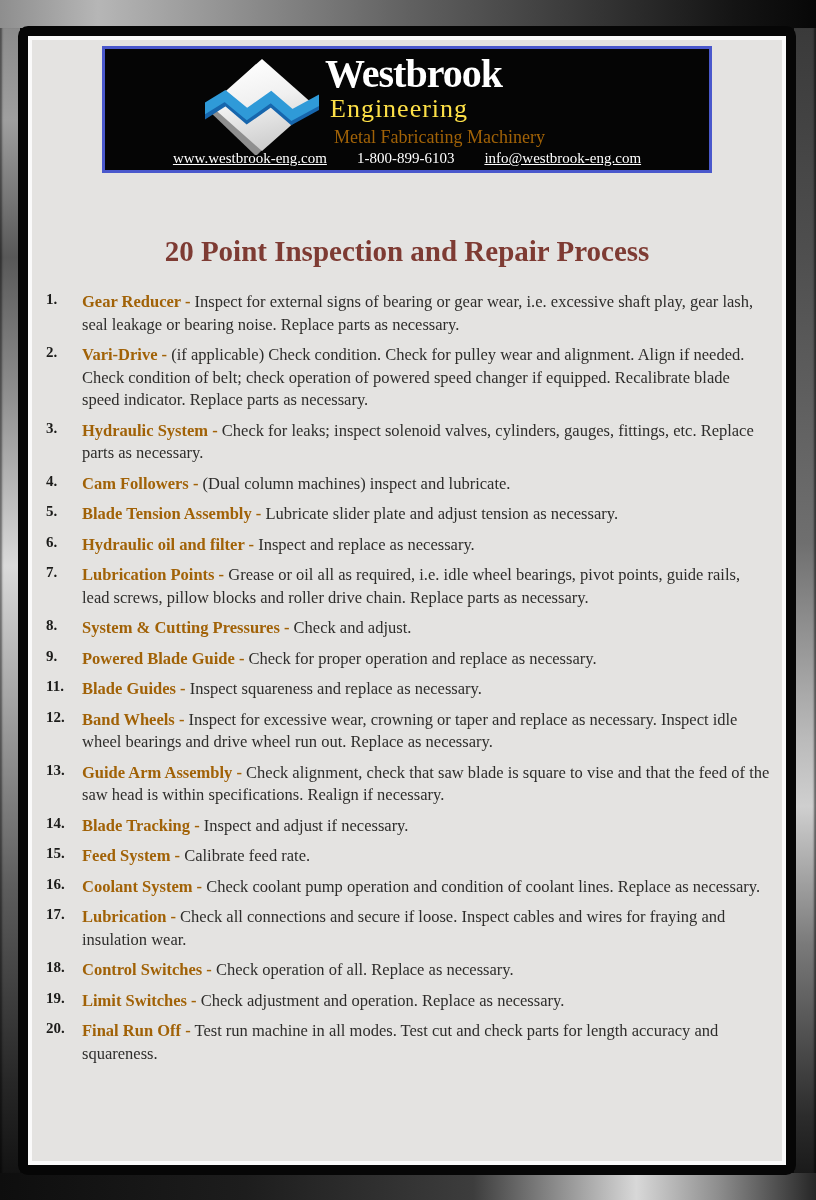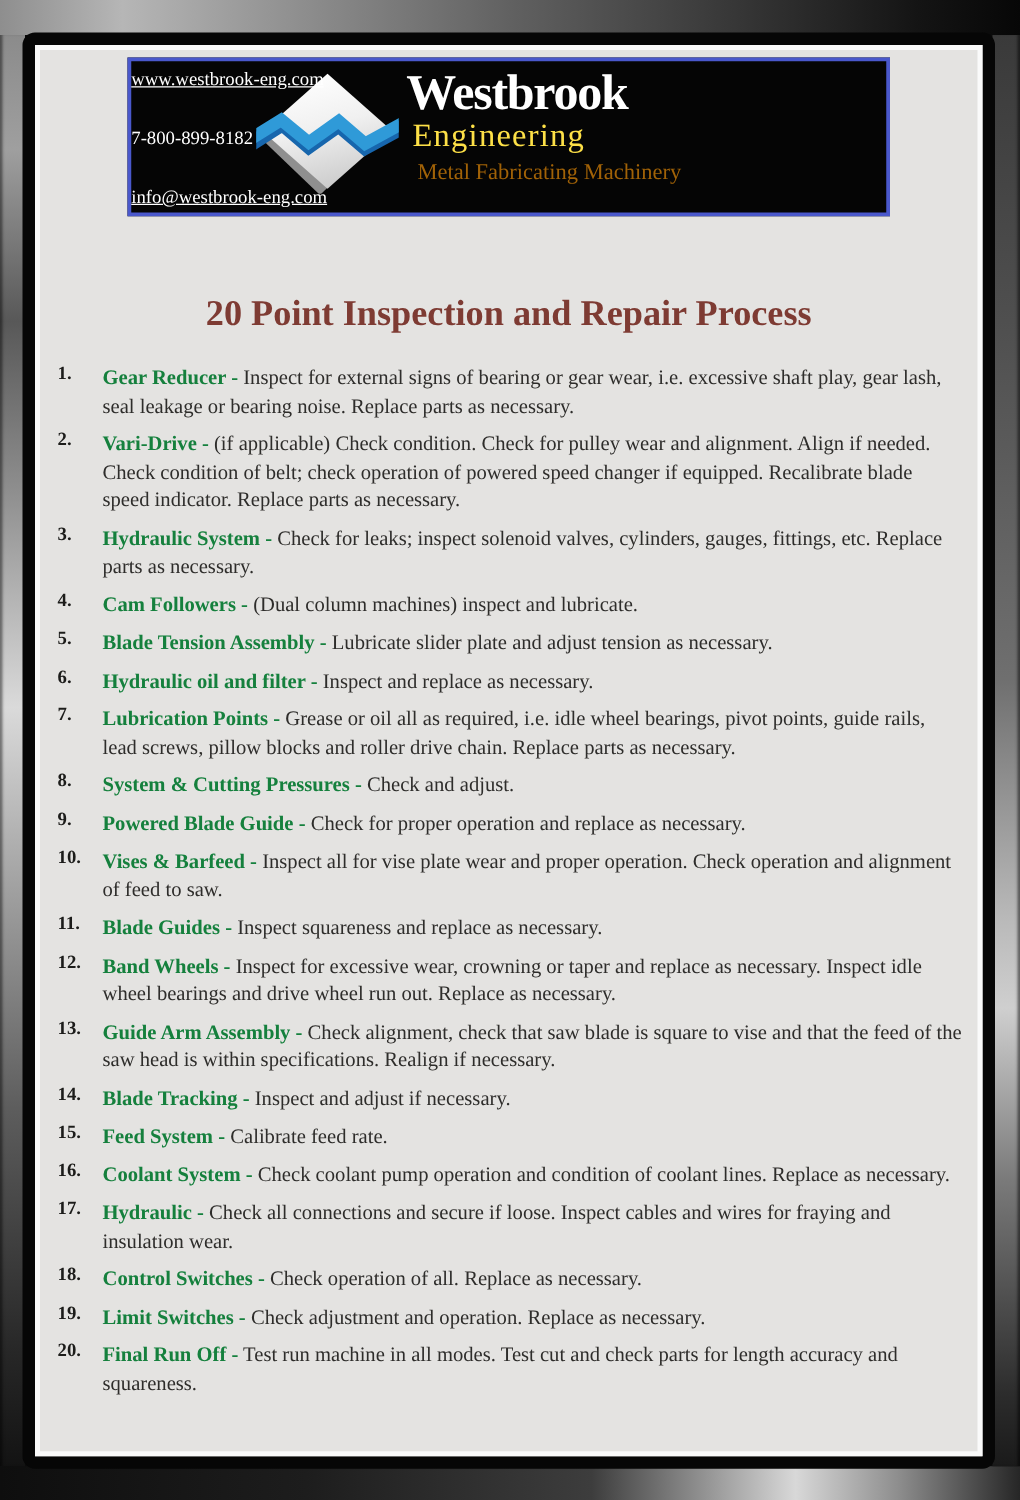--- a/index.html
+++ b/index.html
@@ -26,32 +26,32 @@
     background:#e4e3e1;border:4px solid #fafafa;padding:0 6px;}
   
   .logo-box{position:relative;margin:6px auto 0;width:610px;height:127px;
     background:#050505;border:3px solid #4a58cc;box-sizing:border-box;}
   .logo-mark{position:absolute;left:100px;top:6px;width:114px;height:100px;}
   .logo-text{position:absolute;left:220px;top:4px;color:#fff;}
   .company{font-size:40px;font-weight:bold;letter-spacing:-1px;line-height:42px;}
   .division{font-size:26px;font-weight:normal;letter-spacing:1px;line-height:28px;margin-left:5px;color:#fde047;}
   .tagline{font-size:18px;line-height:24px;margin-left:9px;margin-top:2px;color:#a16207;}
   .contact-row{position:absolute;left:0;right:0;bottom:3px;display:flex;justify-content:center;
-    gap:30px;color:#fff;font-size:15px;flex-direction:column;}
+    gap:30px;color:#fff;font-size:15px;}
   .contact-row a{color:#fff;text-decoration:underline;cursor:pointer;}
   .contact-row .phone{text-decoration:none;}
   
   .title{margin:21px 0 0;text-align:center;color:#7e3b33;font-weight:bold;
     font-size:29px;line-height:38px;}
   
   .checklist{margin:21px 0 0;padding:0 4px 0 2px;list-style:none;}
   .row{display:flex;margin-bottom:8px;}
   .row .num{flex:none;width:36px;padding-left:6px;font-size:15px;font-weight:bold;color:#1c1c1a;}
   .row .body{flex:1;font-size:16.5px;line-height:22.5px;color:#2e2d2b;padding-right:2px;}
-  .row .label{font-weight:bold;color:#15803d;}
+  .row .label{font-weight:bold;color:#a16207;}
 </style>
 </head>
 <body>
 
 <div class="page">
 
   <div class="strip strip-top"></div>
   <div class="strip strip-bottom"></div>
   <div class="strip strip-left"></div>
   <div class="strip strip-right"></div>
@@ -75,21 +75,21 @@
             <polyline points="-6,57 20,41 42,59 66,42 87,60 118,43" fill="none" stroke="#2f9ad8" stroke-width="10"></polyline>
           </svg>
         </div>
         <div class="logo-text">
           <div class="company">Westbrook</div>
           <div class="division">Engineering</div>
           <div class="tagline">Metal Fabricating Machinery</div>
         </div>
         <div class="contact-row">
           <a>www.westbrook-eng.com</a>
-          <span class="phone">7-800-899-8182</span>
+          <span class="phone">1-800-899-6103</span>
           <a>info@westbrook-eng.com</a>
         </div>
       </div>
 
       <div class="title">
         <br>
         <span>20 Point Inspection and Repair Process</span>
       </div>
 
       <ol class="checklist" id="checklist">
@@ -158,27 +158,20 @@
         </li>
 
         <li class="row">
           <span class="num">9.</span>
           <span class="body">
             <span class="label">Powered Blade Guide -</span>
             <span class="desc"> Check for proper operation and replace as necessary.</span>
           </span>
         </li>
 
-        <li class="row">
-          <span class="num">10.</span>
-          <span class="body">
-            <span class="label">Vises &amp; Barfeed -</span>
-            <span class="desc"> Inspect all for vise plate wear and proper operation.  Check operation and alignment of feed to saw.</span>
-          </span>
-        </li>
 
         <li class="row">
           <span class="num">11.</span>
           <span class="body">
             <span class="label">Blade Guides -</span>
             <span class="desc"> Inspect squareness and replace as necessary.</span>
           </span>
         </li>
 
         <li class="row">
@@ -217,21 +210,21 @@
           <span class="num">16.</span>
           <span class="body">
             <span class="label">Coolant System -</span>
             <span class="desc"> Check coolant pump operation and condition of coolant lines.  Replace as necessary.</span>
           </span>
         </li>
 
         <li class="row">
           <span class="num">17.</span>
           <span class="body">
-            <span class="label">Hydraulic -</span>
+            <span class="label">Lubrication -</span>
             <span class="desc"> Check all connections and secure if loose.  Inspect cables and wires for fraying and insulation wear.</span>
           </span>
         </li>
 
         <li class="row">
           <span class="num">18.</span>
           <span class="body">
             <span class="label">Control Switches -</span>
             <span class="desc"> Check operation of all. Replace as necessary.</span>
           </span>

